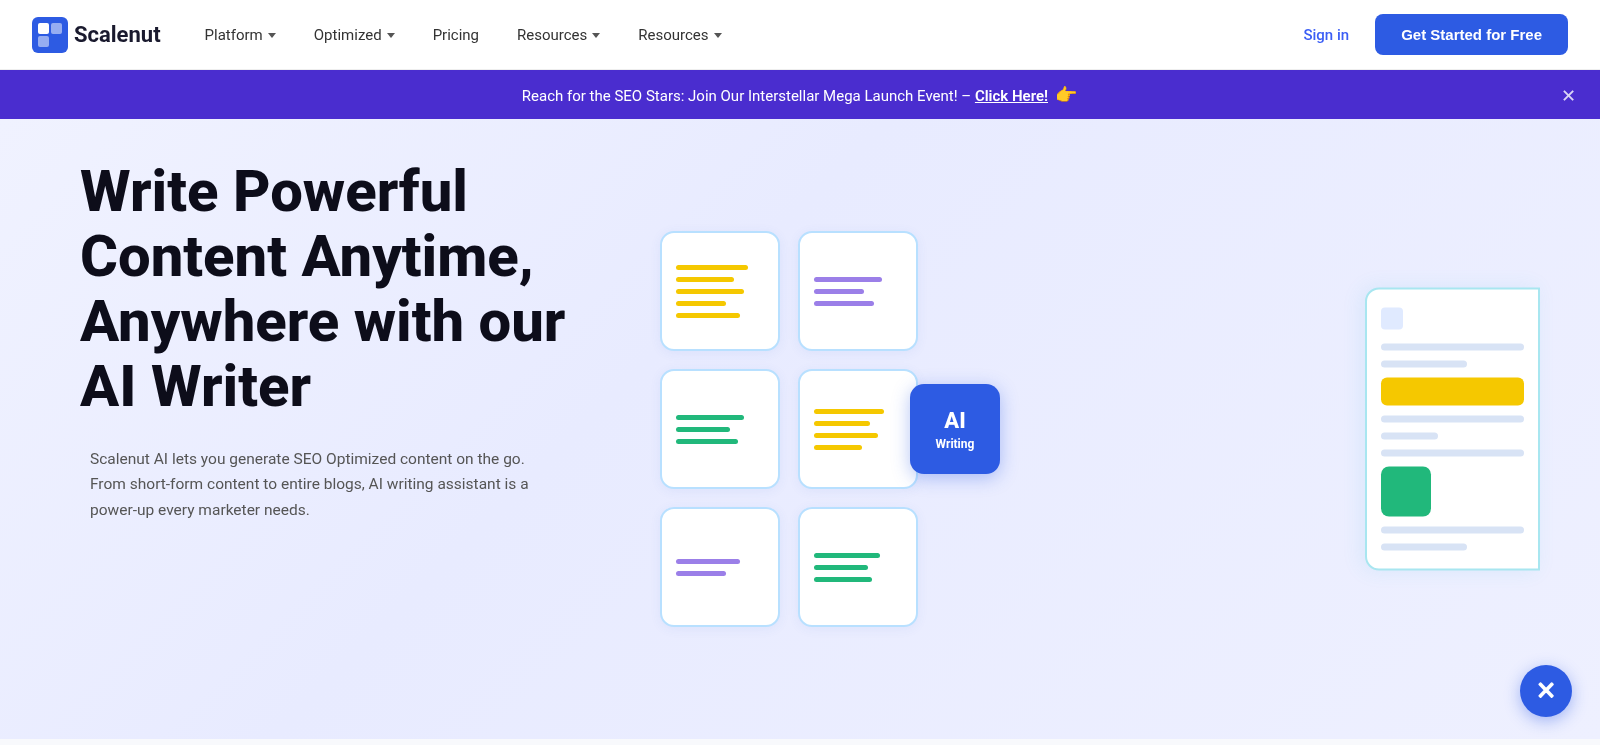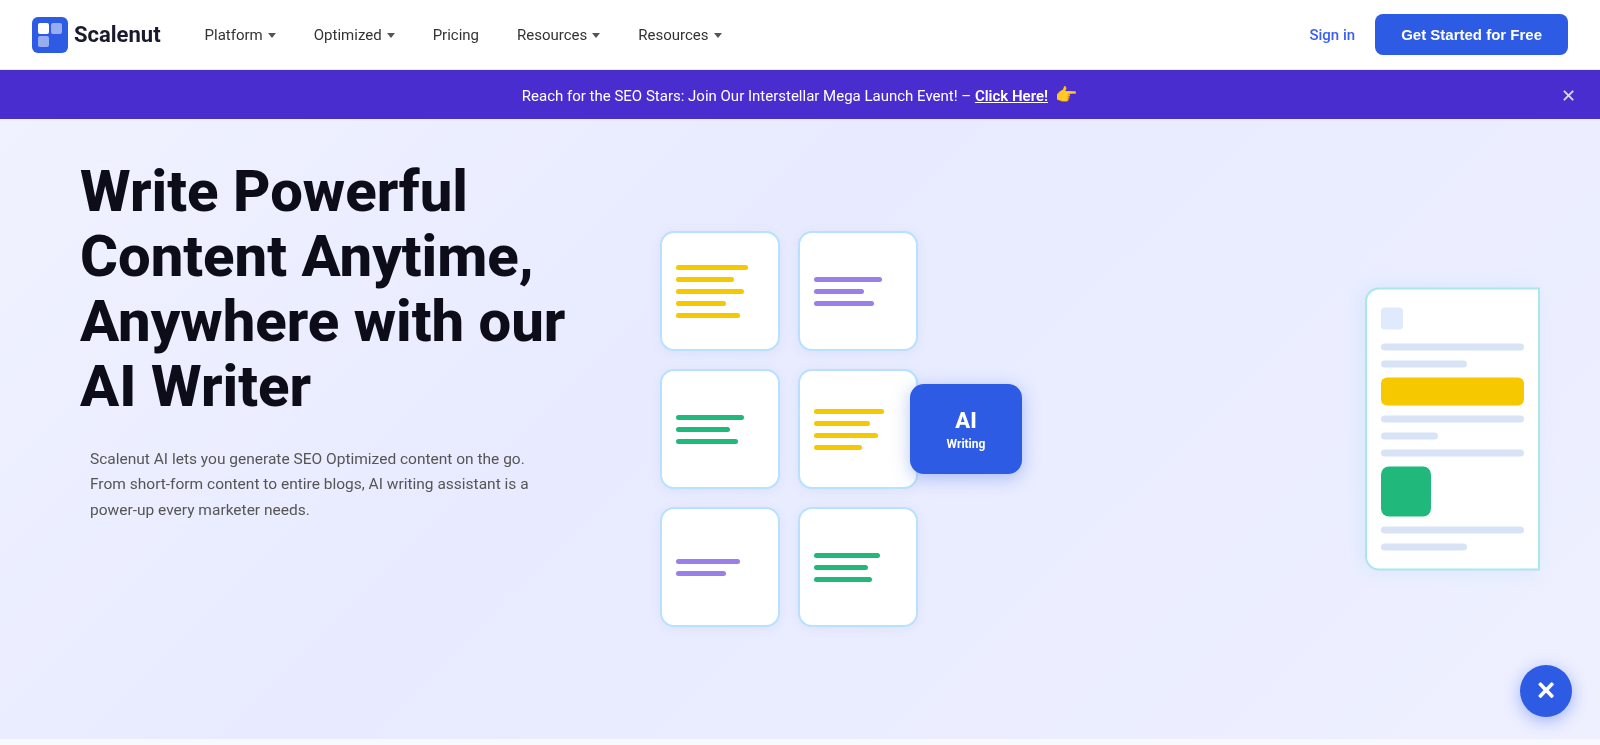--- a/index.html
+++ b/index.html
@@ -74,20 +74,21 @@
     .cta-button {
       background: #2d5be3;
       color: #fff;
       border: none;
       border-radius: 8px;
       padding: 12px 26px;
       font-size: 15px;
       font-weight: 600;
       cursor: pointer;
       white-space: nowrap;
+      margin-left: 6px;
     }
 
     
     .banner {
       background: #4a2dcf;
       color: #fff;
       text-align: center;
       padding: 14px 40px;
       font-size: 15px;
       position: relative;
@@ -186,21 +187,21 @@
 
     
     .ai-badge {
       position: absolute;
       left: 310px;
       top: 50%;
       transform: translateY(-50%);
       background: #2d5be3;
       color: #fff;
       border-radius: 14px;
-      width: 112px;
+      width: 90px;
       height: 90px;
       display: flex;
       flex-direction: column;
       align-items: center;
       justify-content: center;
       font-weight: 800;
       font-size: 22px;
       gap: 4px;
       box-shadow: 0 4px 18px rgba(45,91,227,0.35);
     }

